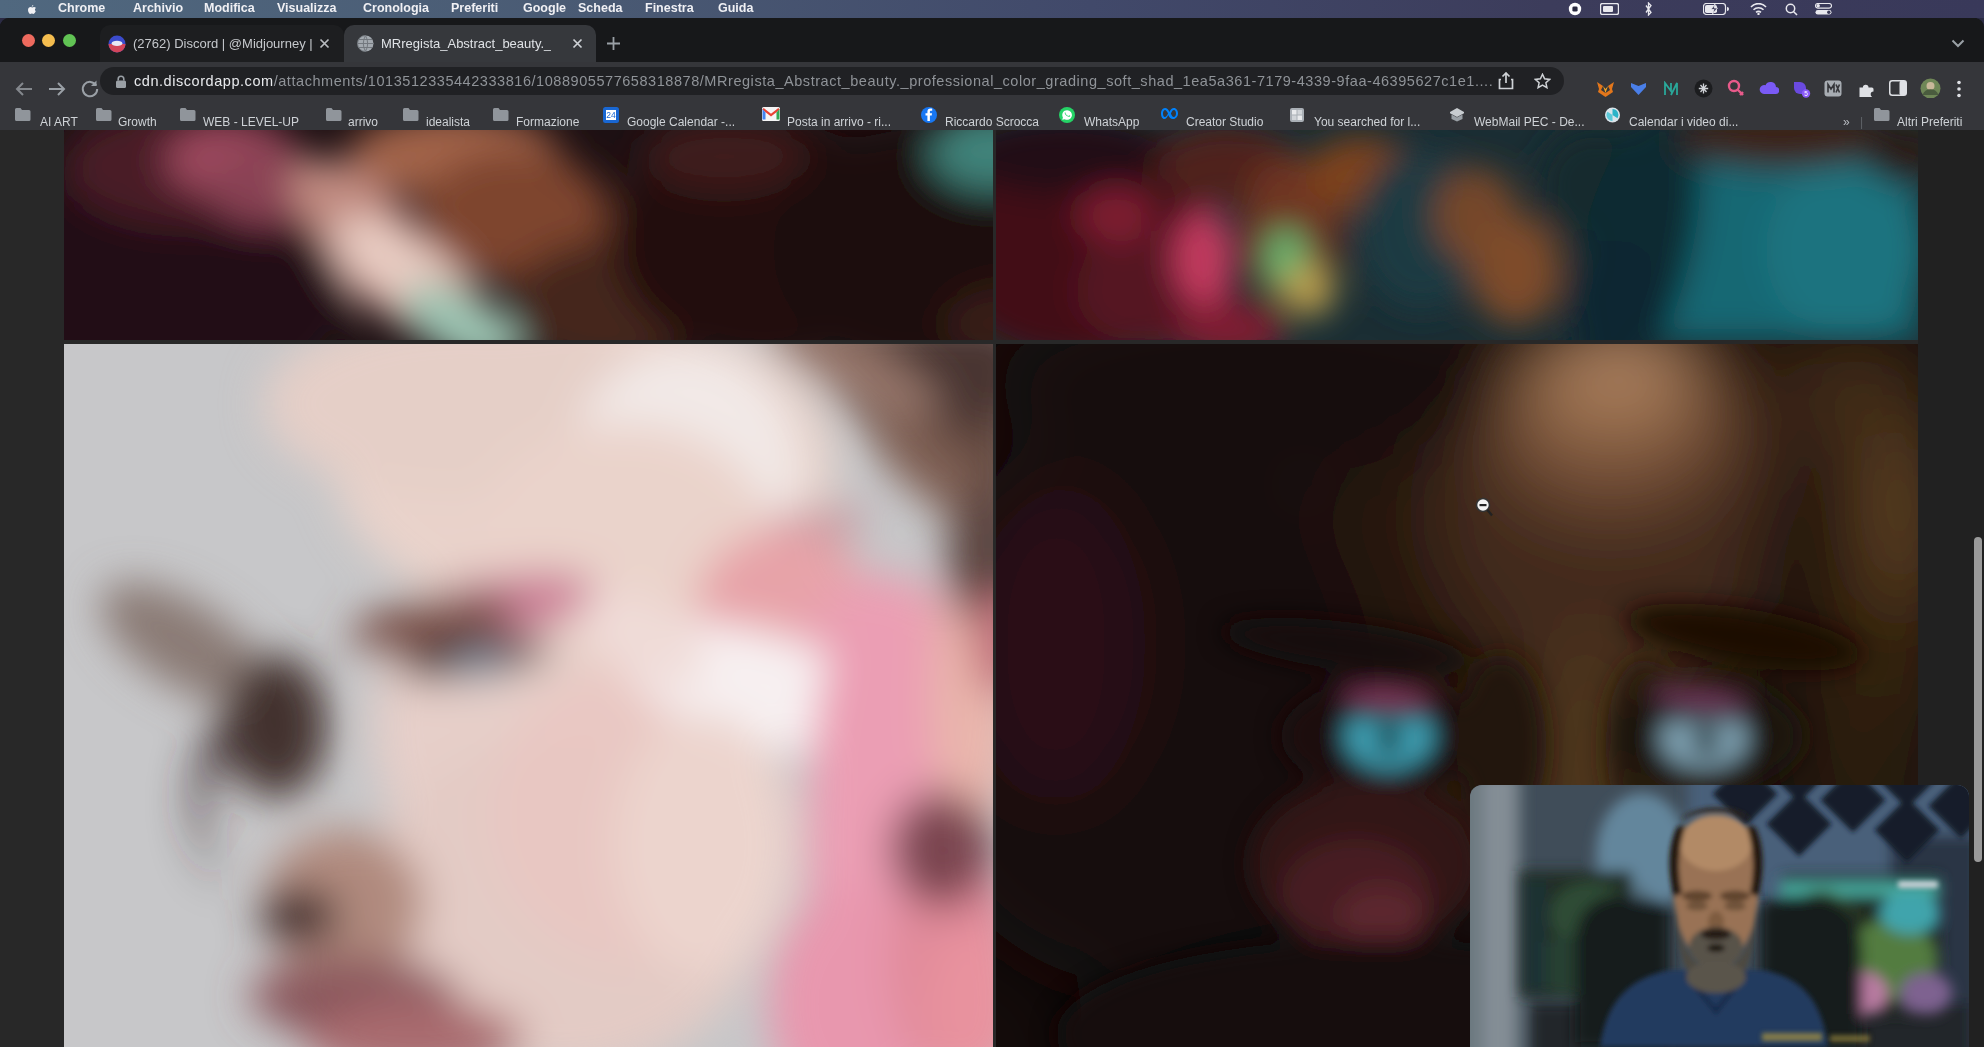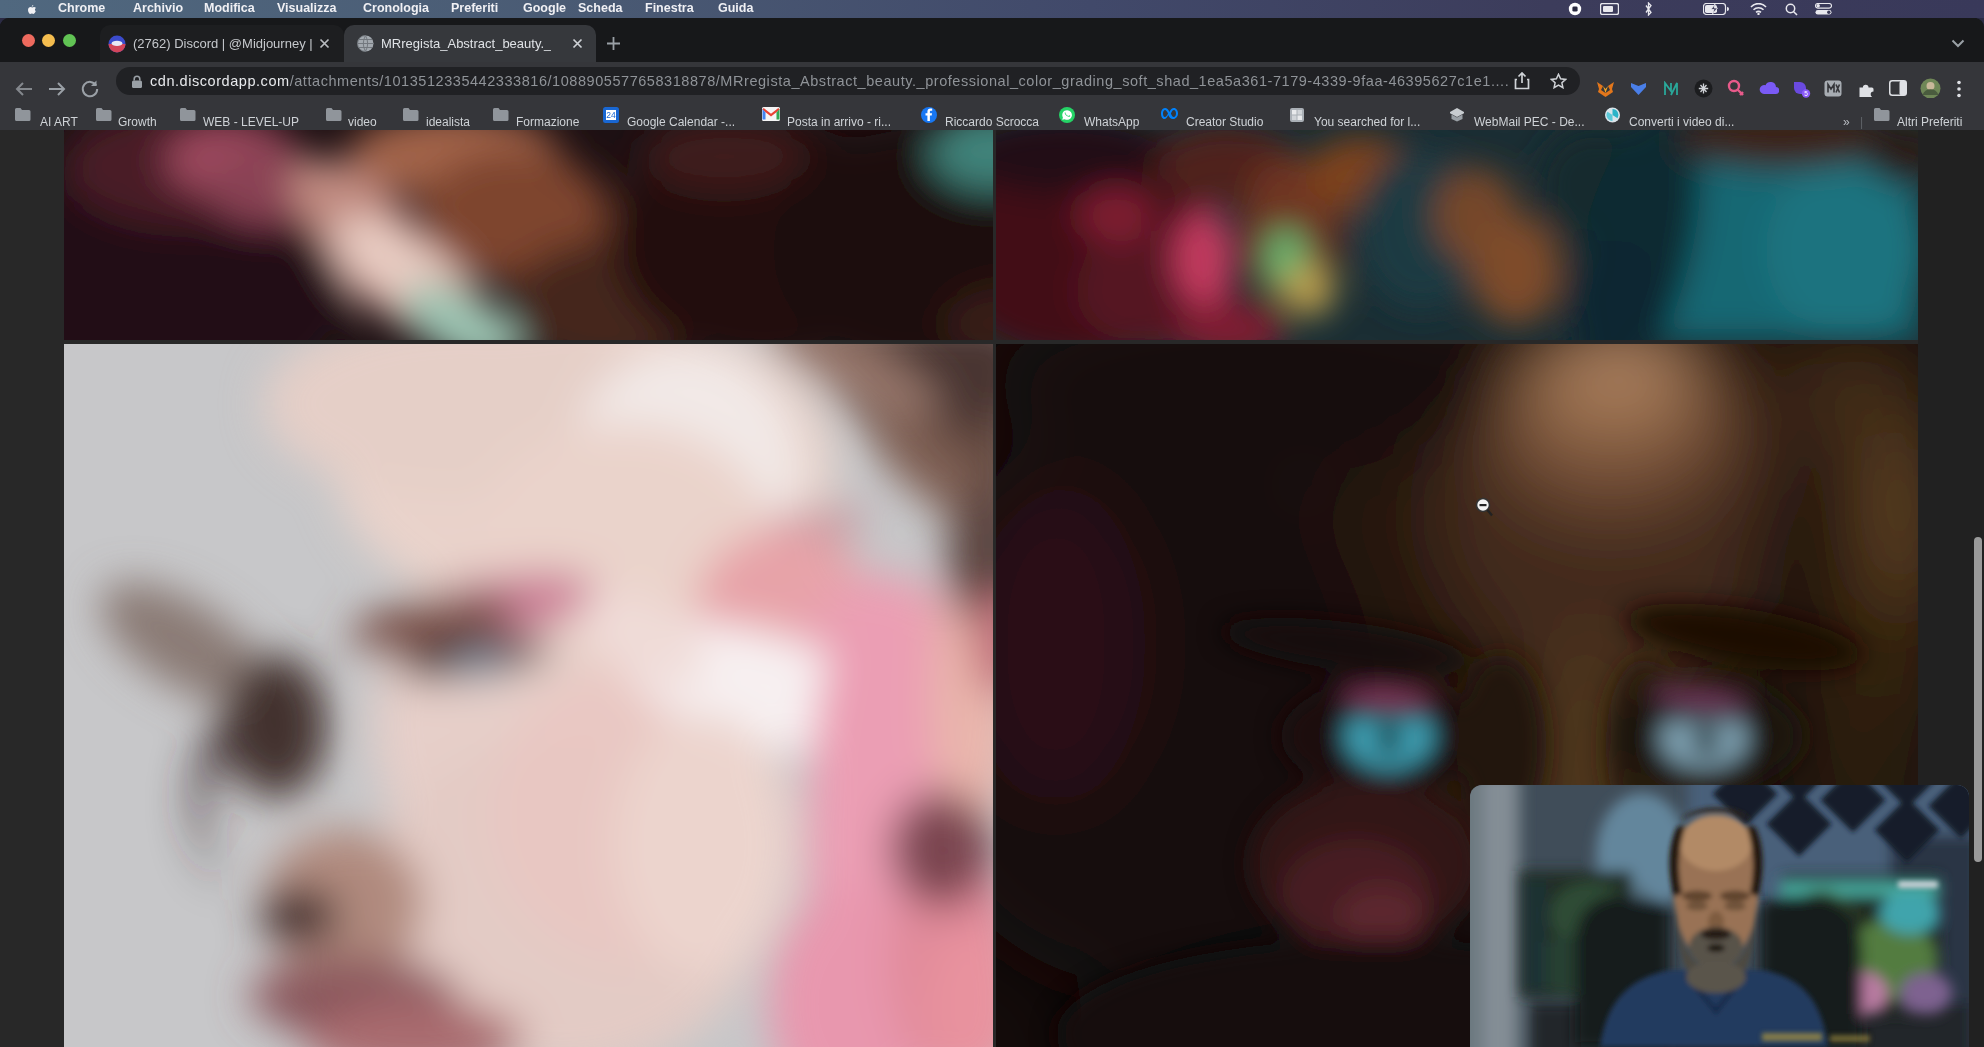--- a/index.html
+++ b/index.html
@@ -20,21 +20,21 @@
 
   
   #tabbar { position:absolute; left:0; top:0; width:1977px; height:44px; background:#17181a; }
   .tl { position:absolute; top:16px; width:13px; height:13px; border-radius:50%; }
   #tab1 { position:absolute; left:100px; top:7px; width:244px; height:37px; background:#1d1e20; border-radius:10px 10px 0 0; }
   #tab2 { position:absolute; left:344px; top:7px; width:252px; height:37px; background:#36383c; border-radius:10px 10px 0 0; }
   .tabtxt { position:absolute; top:11px; font-size:13px; white-space:nowrap; overflow:hidden; }
 
   
   #toolbar { position:absolute; left:0; top:44px; width:1984px; height:36px; background:#35363a; }
-  #urlpill { position:absolute; left:116px; top:5px; width:1464px; height:28px; background:#202124; border-radius:14px; }
+  #urlpill { position:absolute; left:100px; top:5px; width:1464px; height:28px; background:#202124; border-radius:14px; }
   #urltxt { position:absolute; left:34px; top:6px; font-size:14.5px; letter-spacing:0.55px; color:#8f9398; white-space:nowrap; width:1390px; overflow:hidden; }
   #urltxt b { color:#e8eaed; font-weight:normal; }
 
   
   #bkbar { position:absolute; left:0; top:80px; width:1984px; height:32px; background:#35363a; }
   .bk { position:absolute; top:17px; font-size:12px; color:#ced2d6; white-space:nowrap; }
   .fo { top:9px; }
 
   
   #content { position:absolute; left:0; top:112px; width:1984px; height:917px; background:#282828; }
@@ -219,21 +219,21 @@
         <path d="M1 2.5 a1.5 1.5 0 0 1 1.5-1.5 h4 l1.5 2 h7 a1.5 1.5 0 0 1 1.5 1.5 v8 a1.5 1.5 0 0 1-1.5 1.5 h-12.5 a1.5 1.5 0 0 1-1.5-1.5 z" fill="#90959b"></path>
       </svg>
     <span class="bk" style="left:118px">Growth</span>
     <svg class="abs fo" style="left:179px" width="17" height="14" viewBox="0 0 17 14">
         <path d="M1 2.5 a1.5 1.5 0 0 1 1.5-1.5 h4 l1.5 2 h7 a1.5 1.5 0 0 1 1.5 1.5 v8 a1.5 1.5 0 0 1-1.5 1.5 h-12.5 a1.5 1.5 0 0 1-1.5-1.5 z" fill="#90959b"></path>
       </svg>
     <span class="bk" style="left:203px">WEB - LEVEL-UP</span>
     <svg class="abs fo" style="left:325px" width="17" height="14" viewBox="0 0 17 14">
         <path d="M1 2.5 a1.5 1.5 0 0 1 1.5-1.5 h4 l1.5 2 h7 a1.5 1.5 0 0 1 1.5 1.5 v8 a1.5 1.5 0 0 1-1.5 1.5 h-12.5 a1.5 1.5 0 0 1-1.5-1.5 z" fill="#90959b"></path>
       </svg>
-    <span class="bk" style="left:348px">video</span>
+    <span class="bk" style="left:348px">arrivo</span>
     <svg class="abs fo" style="left:402px" width="17" height="14" viewBox="0 0 17 14">
         <path d="M1 2.5 a1.5 1.5 0 0 1 1.5-1.5 h4 l1.5 2 h7 a1.5 1.5 0 0 1 1.5 1.5 v8 a1.5 1.5 0 0 1-1.5 1.5 h-12.5 a1.5 1.5 0 0 1-1.5-1.5 z" fill="#90959b"></path>
       </svg>
     <span class="bk" style="left:426px">idealista</span>
     <svg class="abs fo" style="left:492px" width="17" height="14" viewBox="0 0 17 14">
         <path d="M1 2.5 a1.5 1.5 0 0 1 1.5-1.5 h4 l1.5 2 h7 a1.5 1.5 0 0 1 1.5 1.5 v8 a1.5 1.5 0 0 1-1.5 1.5 h-12.5 a1.5 1.5 0 0 1-1.5-1.5 z" fill="#90959b"></path>
       </svg>
     <span class="bk" style="left:516px">Formazione</span>
     <svg class="abs fo" style="left:603px" width="16" height="16" viewBox="0 0 16 16">
         <rect width="16" height="16" rx="2.5" fill="#1967d2"></rect>
@@ -274,21 +274,21 @@
     <svg class="abs fo" style="left:1449px" width="16" height="15" viewBox="0 0 16 15">
         <path d="M8 1 L1 5 v1.2 L8 10 L15 6.2 V5z" fill="#c8ccd0"></path>
         <path d="M2.5 7.5 V12 L8 14.5 L13.5 12 V7.5 L8 10.5z" fill="#9aa0a6"></path>
       </svg>
     <span class="bk" style="left:1474px">WebMail PEC - De...</span>
     <svg class="abs fo" style="left:1604px" width="17" height="16" viewBox="0 0 17 16">
         <circle cx="8.5" cy="8" r="7.5" fill="#d9e4ea"></circle>
         <path d="M8.5 2 a6 6 0 0 1 5 9.3 L8.5 8z" fill="#2bb3c8"></path>
         <path d="M8.5 14 a6 6 0 0 1-5-9.3 L8.5 8z" fill="#5ac8d8"></path>
       </svg>
-    <span class="bk" style="left:1629px">Converti i video di...</span>
+    <span class="bk" style="left:1629px">Calendar i video di...</span>
     <span class="bk" style="left:1843px;color:#b9bdc2">»</span>
     <span class="bk" style="left:1860px;color:#5f6368">|</span>
     <svg class="abs fo" style="left:1873px" width="17" height="14" viewBox="0 0 17 14">
         <path d="M1 2.5 a1.5 1.5 0 0 1 1.5-1.5 h4 l1.5 2 h7 a1.5 1.5 0 0 1 1.5 1.5 v8 a1.5 1.5 0 0 1-1.5 1.5 h-12.5 a1.5 1.5 0 0 1-1.5-1.5 z" fill="#90959b"></path>
       </svg>
     <span class="bk" style="left:1897px">Altri Preferiti</span>
   </div>
 
   <div id="content">
       <div class="abs" style="left:1918px;top:0;width:66px;height:917px;background:#212121"></div>

